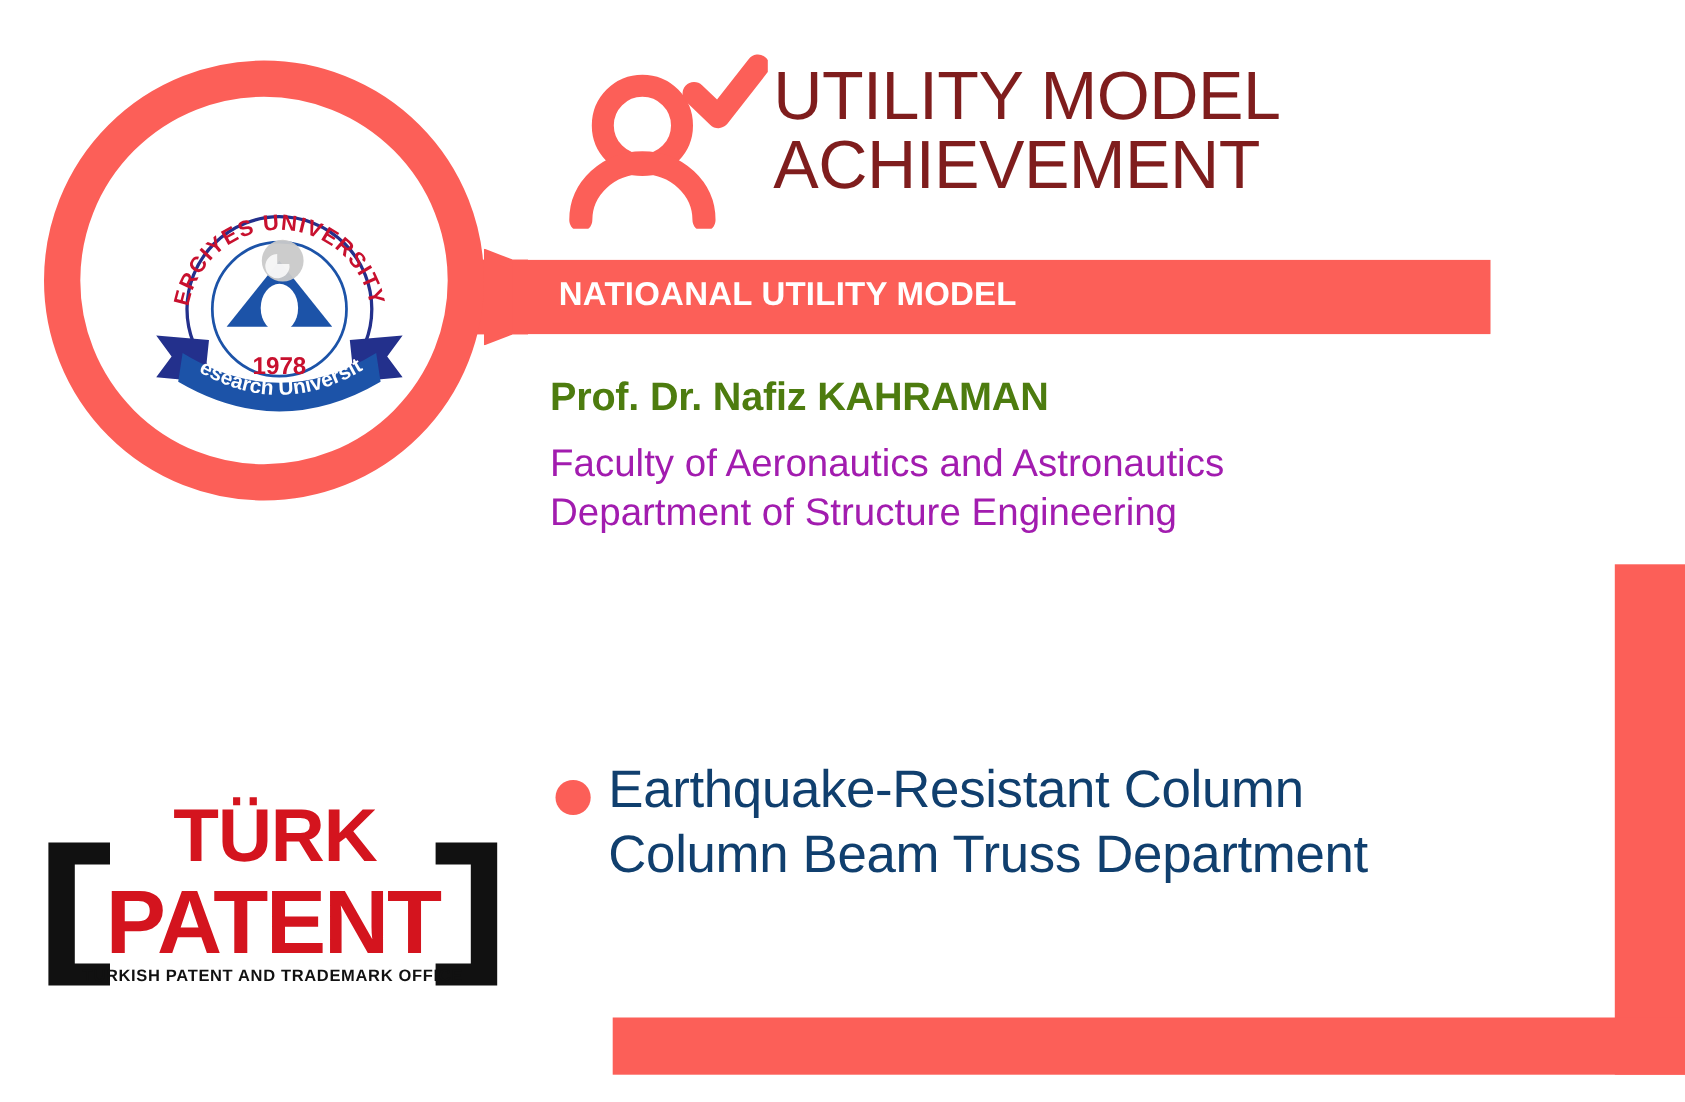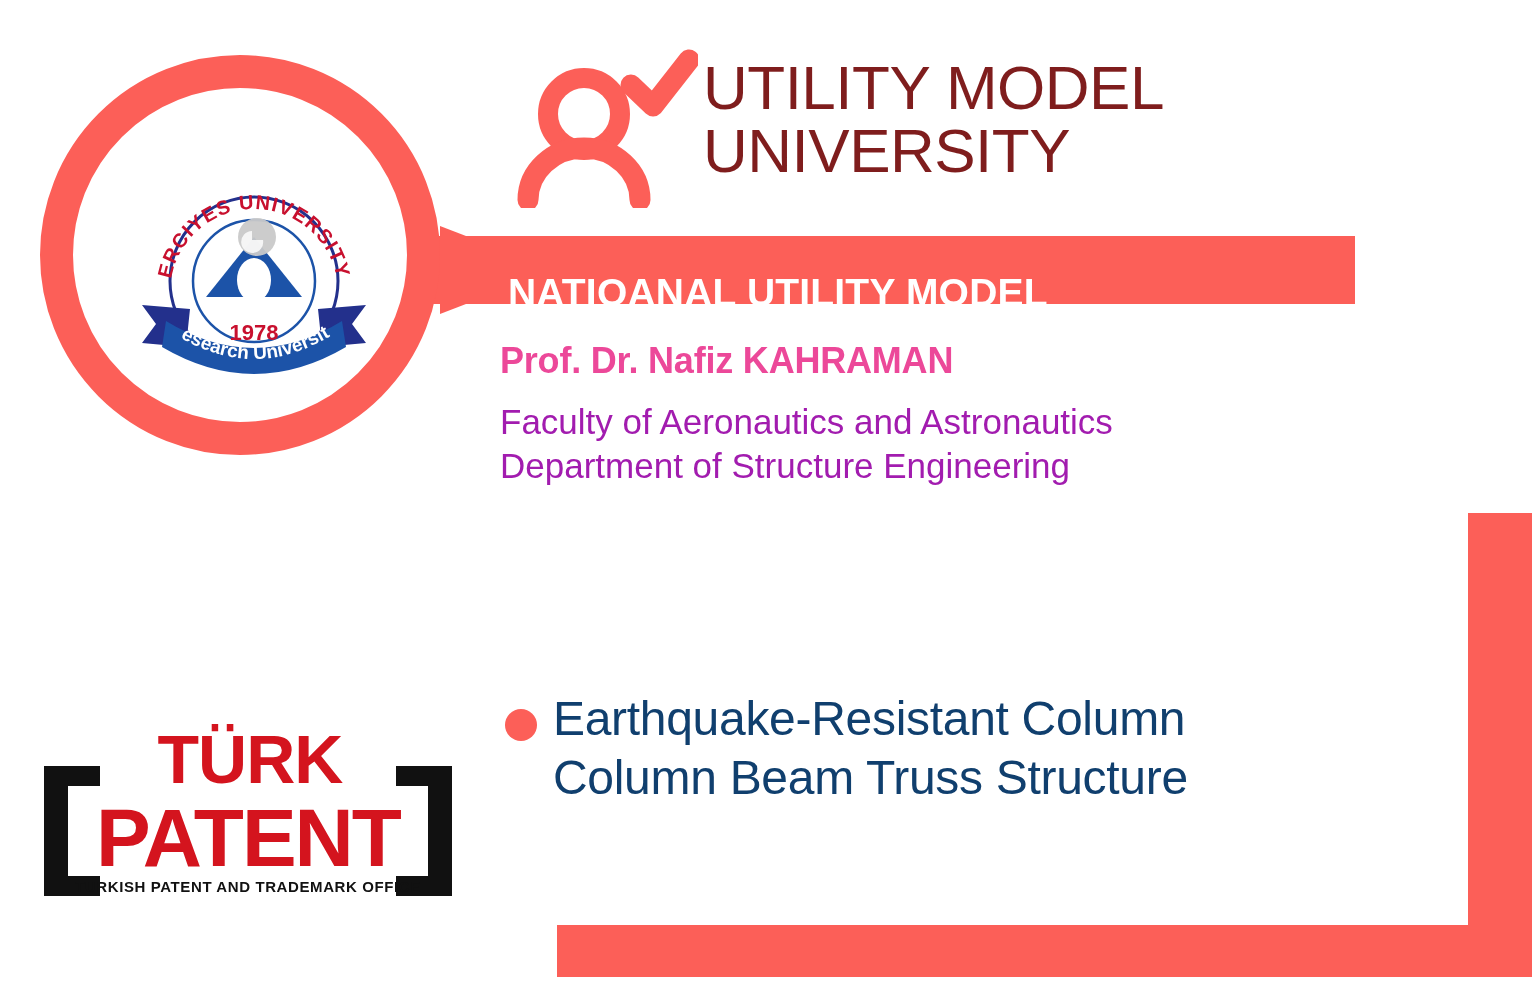--- a/index.html
+++ b/index.html
@@ -107,33 +107,32 @@
     width: 26px;
     height: 88px;
     background: #FC5F58;
     clip-path: polygon(0 0, 26px 10px, 26px 78px, 0 88px);
   }
   .banner-label {
     position: absolute;
     left: 68px;
     top: 15px;
     color: #ffffff;
-    font-size: 39px;
+    font-size: 30px;
     font-weight: 800;
     letter-spacing: 0.2px;
     white-space: nowrap;
-    margin-top: 20px;
   }
 
   
   .person-name {
     position: absolute;
     left: 500px;
     top: 340px;
-    color: #ec4899;
+    color: #4d7c0f;
     font-size: 36px;
     font-weight: 800;
     letter-spacing: -0.2px;
     white-space: nowrap;
     z-index: 5;
   }
   .affiliation {
     position: absolute;
     left: 500px;
     top: 400px;
@@ -251,21 +250,21 @@
   <div class="header-icon">
     <svg viewBox="0 0 182 160" xmlns="http://www.w3.org/2000/svg">
       <circle cx="68" cy="66" r="36" fill="none" stroke="#FC5F58" stroke-width="20"></circle>
       <path d="M 12,152 a 56,52 0 0 1 112,0" fill="none" stroke="#FC5F58" stroke-width="21" stroke-linecap="round"></path>
       <path d="M 115,37 L 137,58 L 173,12" fill="none" stroke="#FC5F58" stroke-width="21" stroke-linecap="round" stroke-linejoin="round"></path>
     </svg>
   </div>
 
   <div class="main-heading">
     <span>UTILITY MODEL</span>
-    <span class="l2">UNIVERSITY</span>
+    <span class="l2">ACHIEVEMENT</span>
   </div>
 
   <div class="banner">
     <div class="banner-shape"></div>
     <div class="banner-tail"></div>
     <div class="banner-label">NATIOANAL UTILITY MODEL</div>
   </div>
 
   <div class="person-name">Prof. Dr. Nafiz KAHRAMAN</div>
 
@@ -285,16 +284,16 @@
 
       <text x="210" y="148" text-anchor="middle" font-family="'Liberation Sans', sans-serif" font-size="82" font-weight="800" fill="#D4141E" letter-spacing="-2">PATENT</text>
 
       <text x="210" y="174" text-anchor="middle" font-family="'Liberation Sans', sans-serif" font-size="15" font-weight="700" fill="#111111" letter-spacing="0.6">TURKISH PATENT AND TRADEMARK OFFICE</text>
     </svg>
   </div>
 
   <div class="bullet-dot"></div>
   <div class="invention">
     <span>Earthquake-Resistant Column</span>
-    <span>Column Beam Truss Structure</span>
+    <span>Column Beam Truss Department</span>
   </div>
 
 </div>
 
 </body></html>

